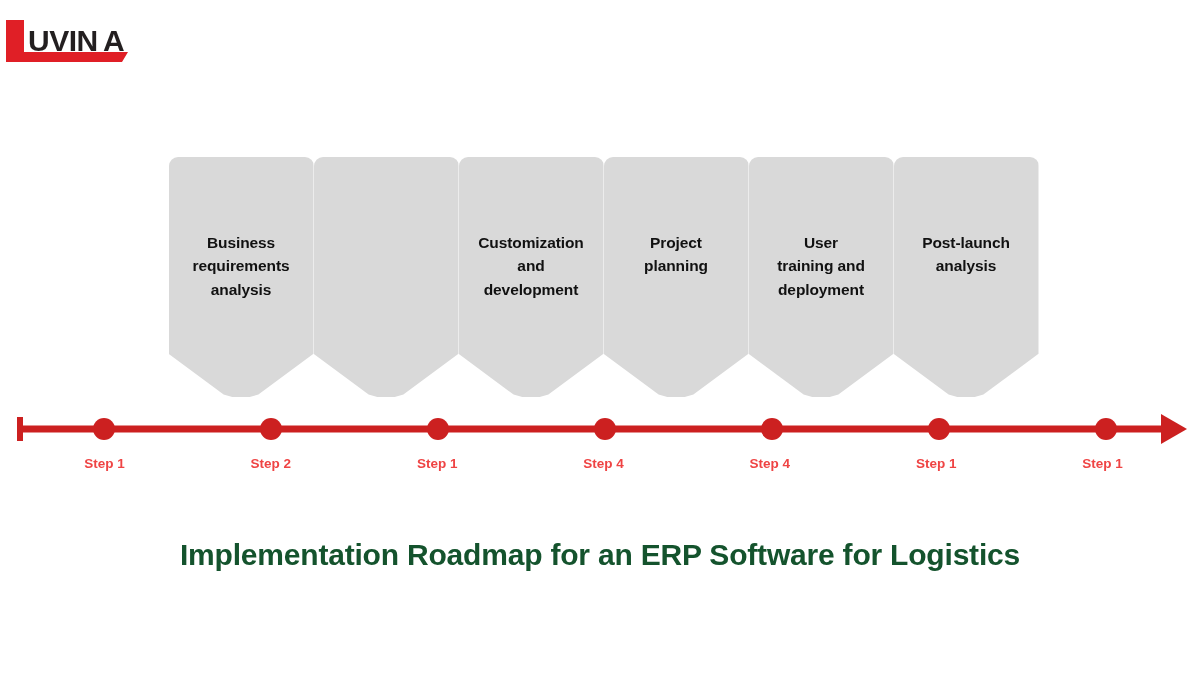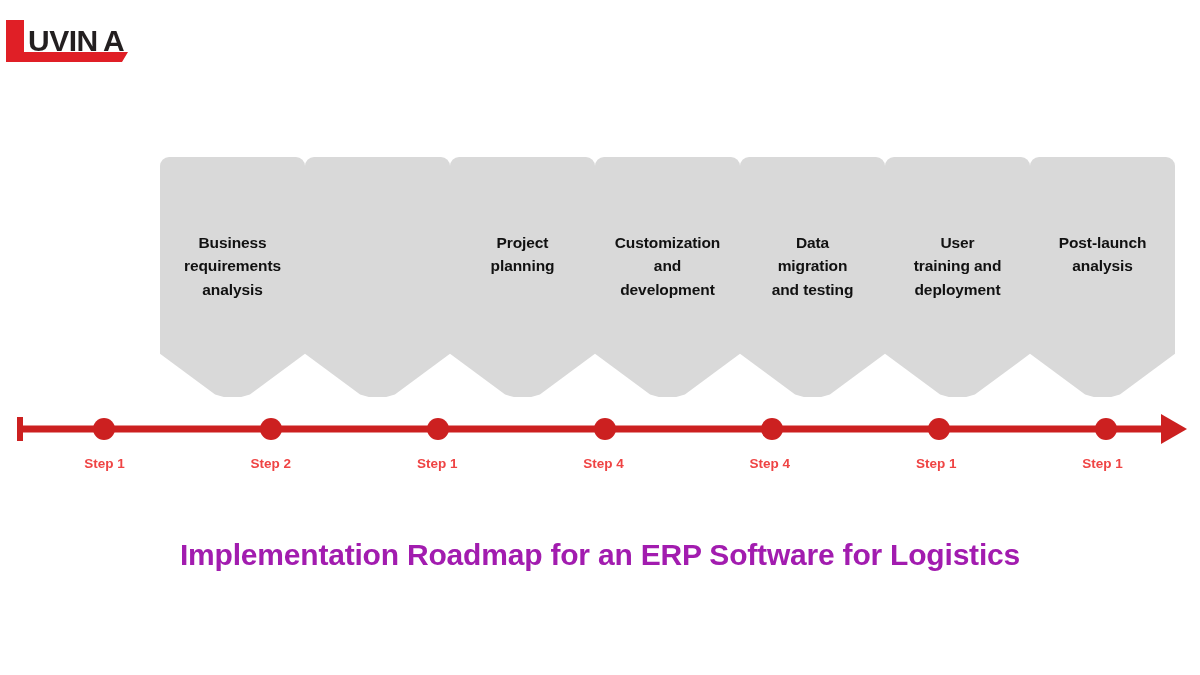--- a/index.html
+++ b/index.html
@@ -28,21 +28,21 @@
   #brand-logo .logo-svg { display: block; }
 
   
   #roadmap-cards {
     position: absolute;
     left: 32px;
     top: 157px;
     width: 1143px;
     height: 240px;
     display: flex;
-    justify-content: flex-end;
+    justify-content: center;
     align-items: flex-start;
   }
   .step-card {
     position: relative;
     width: 145px;
     height: 240px;
     flex: 0 0 145px;
   }
   .step-card .card-shape {
     position: absolute;
@@ -103,21 +103,21 @@
 
   
   #page-title {
     position: absolute;
     left: 0;
     top: 538px;
     width: 1200px;
     text-align: center;
     font-size: 30px;
     font-weight: 700;
-    color: #a21caf;
+    color: #14532d;
     letter-spacing: -0.2px;
   }
 </style>
 </head>
 <body>
 
 <div id="brand-logo">
   <svg class="logo-svg" width="140" height="46" viewBox="0 0 140 46">
     <polygon points="2,2 20,2 20,34 124,34 118,44 2,44" fill="#E01F26"></polygon>
     <text x="24" y="33" font-family="Liberation Sans, sans-serif" font-size="30" font-weight="700" fill="#231f20" letter-spacing="-0.5">UVIN</text>
@@ -133,37 +133,31 @@
 requirements
 analysis</div>
   </div>
 
   <div class="step-card">
     <div class="card-shape"></div>
   </div>
 
   <div class="step-card">
     <div class="card-shape"></div>
-    <div class="card-label">Project
-planning</div>
-  </div>
-
-  <div class="step-card">
-    <div class="card-shape"></div>
     <div class="card-label">Customization
 and
 development</div>
   </div>
 
   <div class="step-card">
     <div class="card-shape"></div>
-    <div class="card-label">Data
-migration
-and testing</div>
-  </div>
+    <div class="card-label">Project
+planning</div>
+  </div>
+
 
   <div class="step-card">
     <div class="card-shape"></div>
     <div class="card-label">User
 training and
 deployment</div>
   </div>
 
   <div class="step-card">
     <div class="card-shape"></div>

